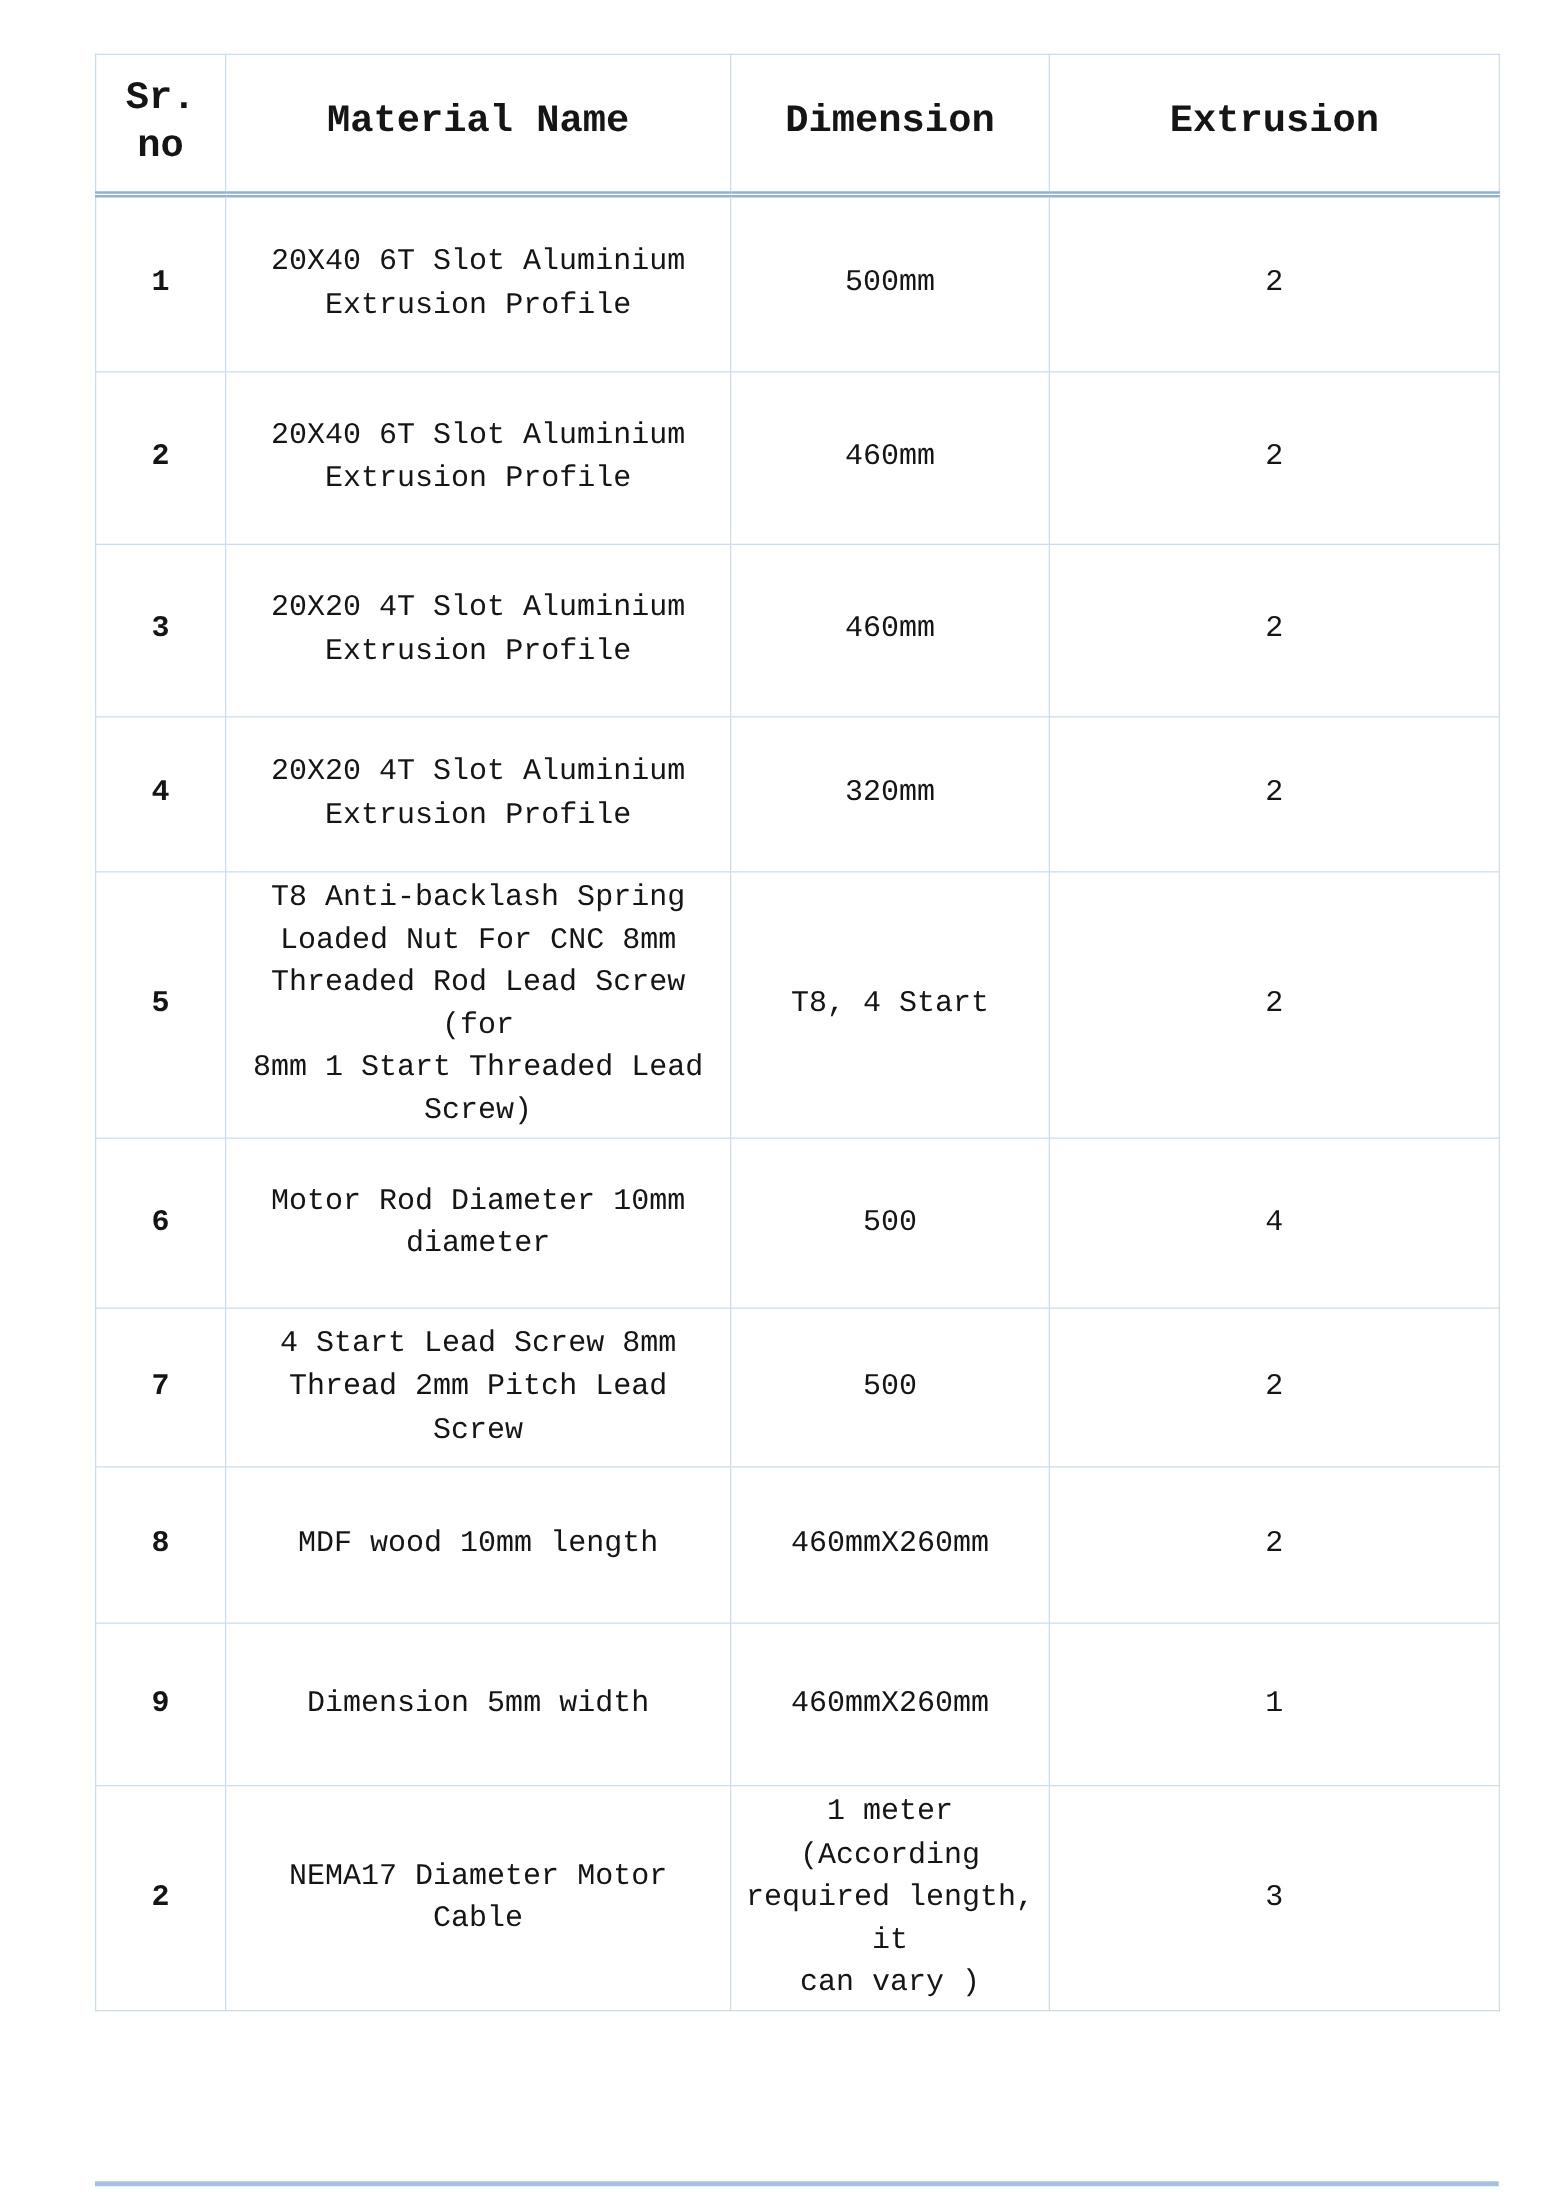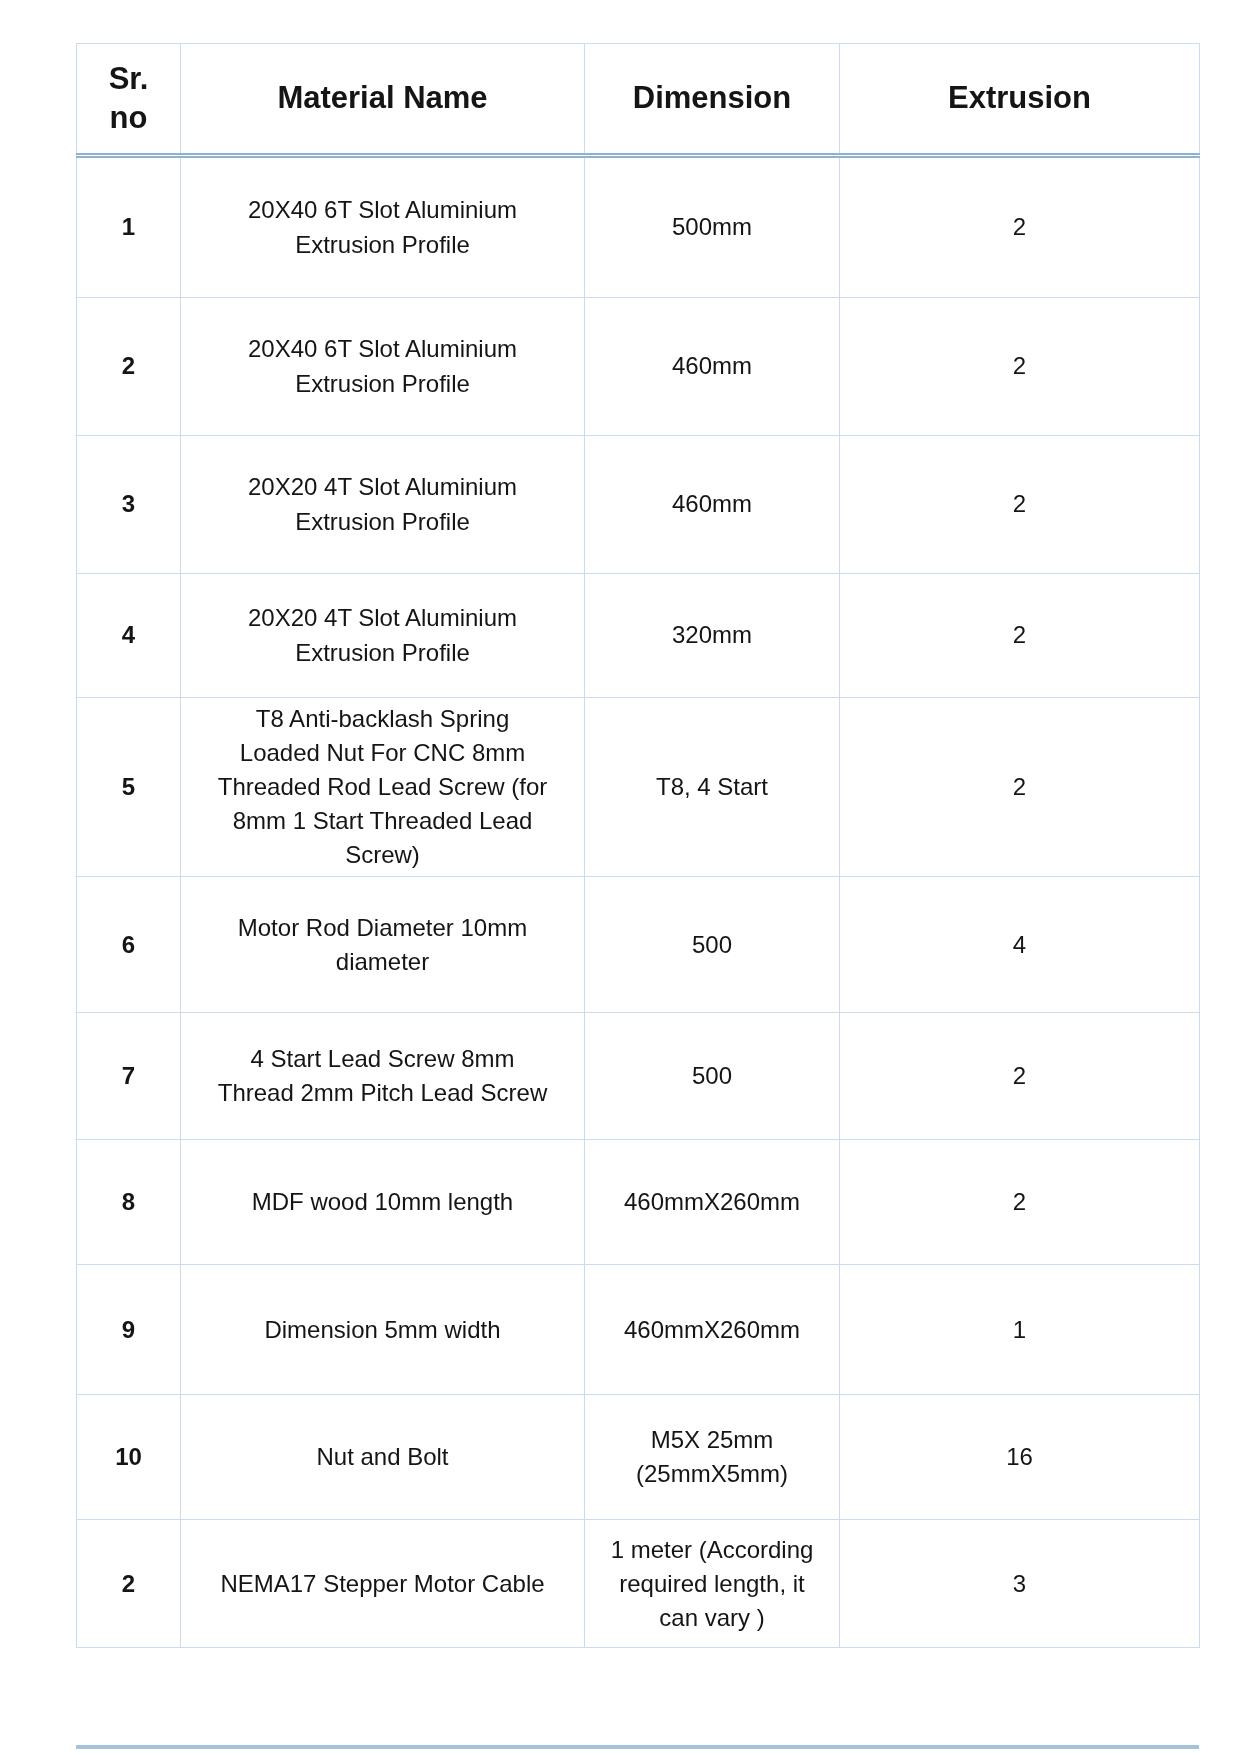--- a/index.html
+++ b/index.html
@@ -5,21 +5,21 @@
   html, body {
     margin: 0;
     padding: 0;
     background: #ffffff;
   }
   .page {
     position: relative;
     width: 1241px;
     height: 1755px;
     background: #ffffff;
-    font-family: Liberation Sans, sans-serif;
+    font-family: Liberation Mono, monospace;
     color: #151515;
     overflow: hidden;
     border-radius: 25px;
   }
   table.bom {
     position: absolute;
     left: 76px;
     top: 43px;
     width: 1123px;
     border-collapse: collapse;
@@ -167,31 +167,24 @@
         <td>2</td>
       </tr>
 
       <tr class="row-9">
         <td class="sr-cell">9</td>
         <td>Dimension 5mm width</td>
         <td>460mmX260mm</td>
         <td>1</td>
       </tr>
 
-      <tr class="row-10">
-        <td class="sr-cell">10</td>
-        <td>Nut and Bolt</td>
-        <td>M5X 25mm
-(25mmX5mm)</td>
-        <td>16</td>
-      </tr>
 
       <tr class="row-11">
         <td class="sr-cell">2</td>
-        <td>NEMA17 Stepper Motor Cable</td>
+        <td>NEMA17 Diameter Motor Cable</td>
         <td>1 meter (According
 required length, it
 can vary )</td>
         <td>3</td>
       </tr>
     </tbody>
   </table>
 
   <div class="continuation-rule"></div>
 

